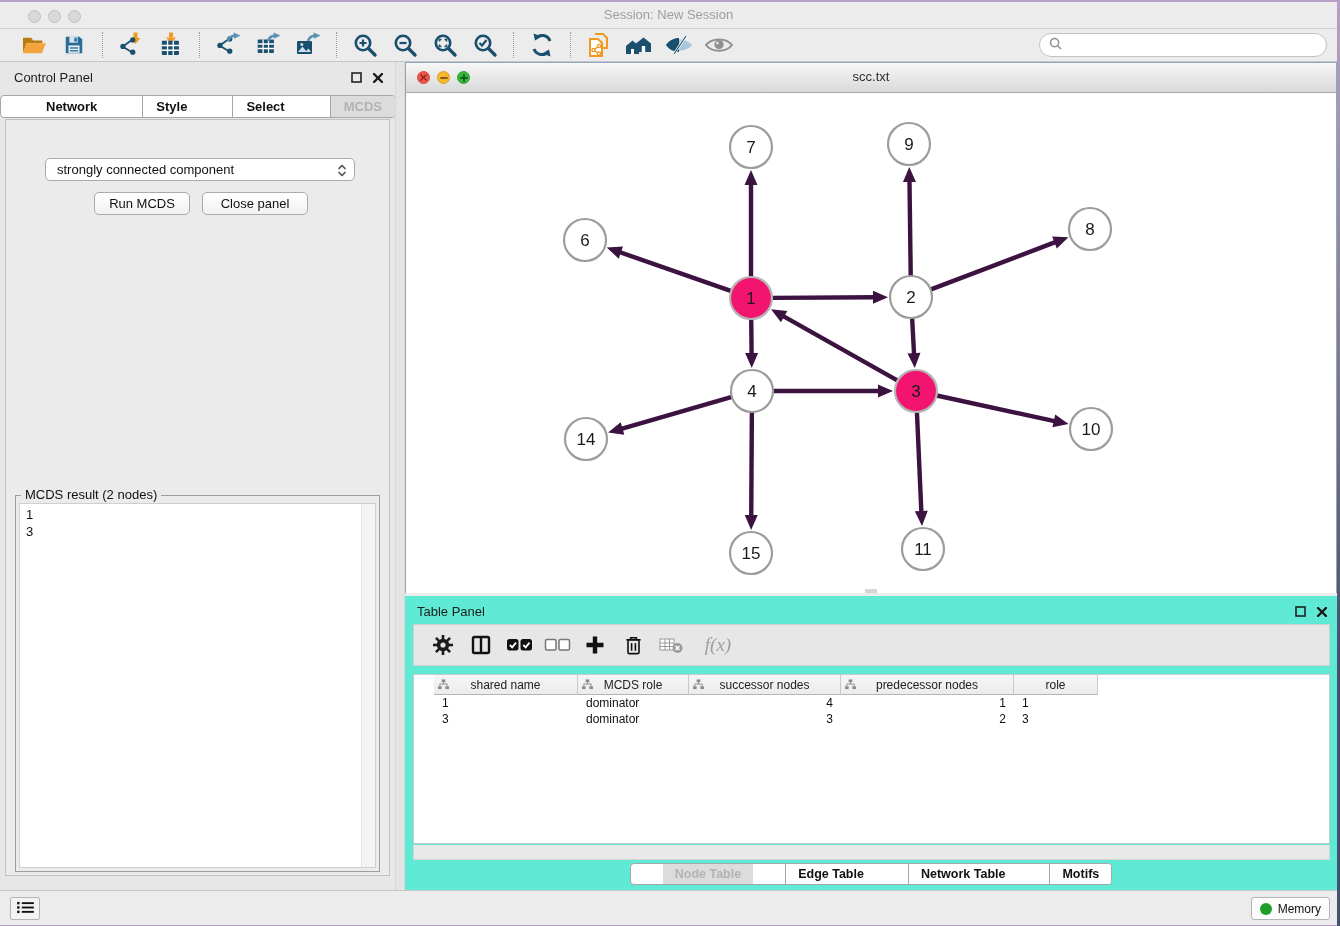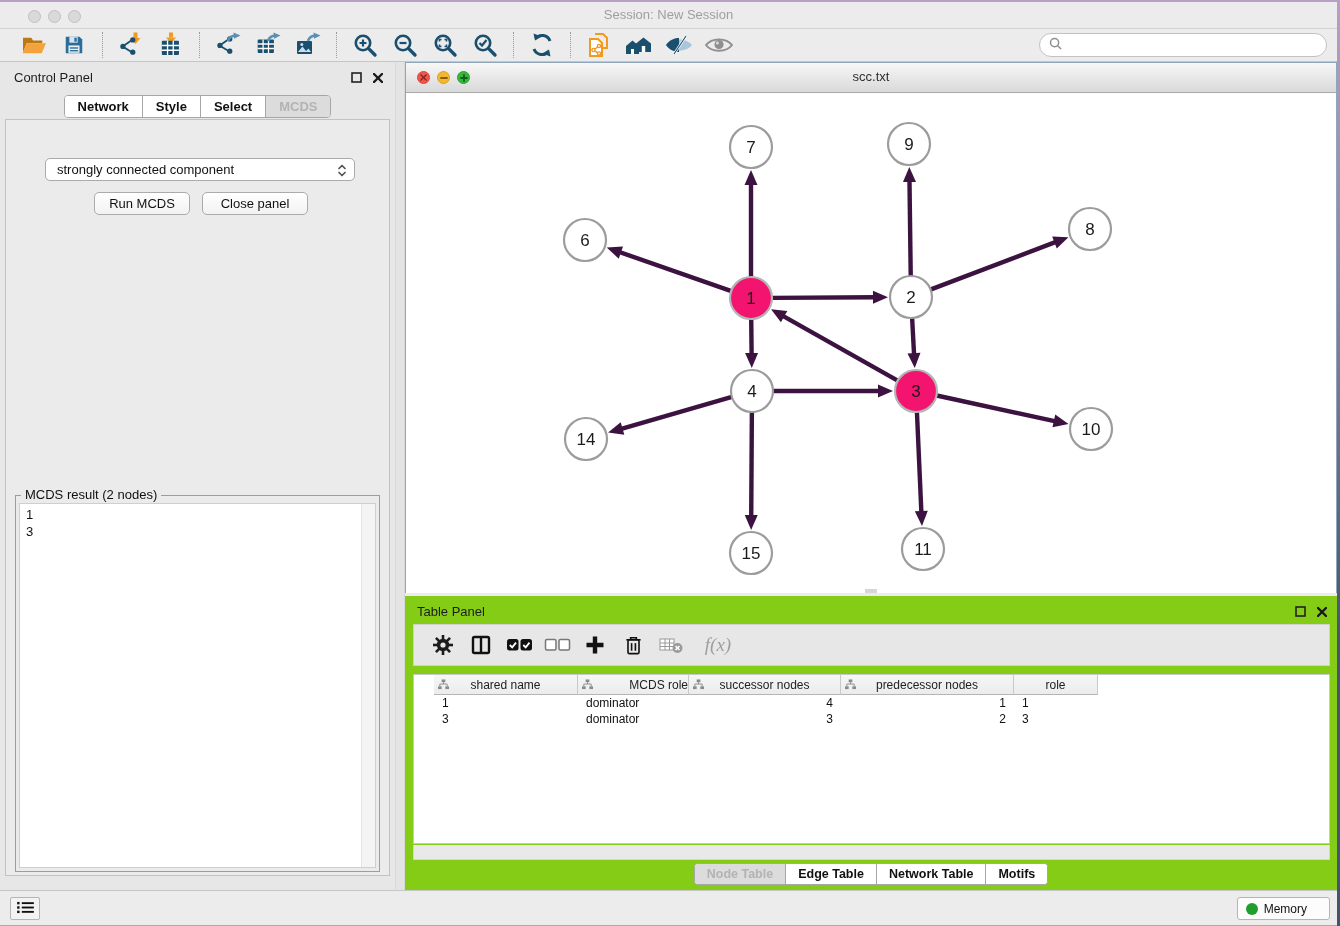--- a/index.html
+++ b/index.html
@@ -22,21 +22,21 @@
   .search{position:absolute;right:10px;top:4px;width:288px;height:24px;border:1px solid #c2c2c2;border-radius:12px;background:#fff;display:flex;align-items:center;padding:0 9px;box-sizing:border-box;gap:6px;}
   .search input{flex:1;border:none;outline:none;background:transparent;font-size:13px;font-family:inherit;}
 
   
   .control-panel{position:absolute;left:0;top:62px;width:395px;height:828px;background:#e7e7e7;}
   .panel-head{position:relative;height:30px;}
   .panel-title{position:absolute;left:14px;top:8px;font-size:13px;color:#1d1d1d;}
   .panel-btn{position:absolute;top:7px;width:17px;height:17px;display:flex;align-items:center;justify-content:center;background:none;border:none;padding:0;}
   .cp-tabs{position:absolute;top:33px;width:100%;text-align:center;}
   .seg{display:inline-flex;border:1px solid #a6a6a6;border-radius:4px;overflow:hidden;background:#fff;}
-  .seg .tab{padding:3px 13px;font-size:13px;font-weight:600;color:#111;background:#fff;border-left:1px solid #a6a6a6;white-space:nowrap;}
+  .seg .tab{padding:3px 13px;font-size:13px;font-weight:600;color:#111;background:#fff;border-left:1px solid #a6a6a6;white-space:nowrap;margin-left:32px;}
   .seg .tab:first-child{border-left:none;}
   .seg .tab.active{background:#dcdcdc;color:#b3b3b3;}
   .cp-body{position:absolute;left:5px;right:5px;top:57px;height:757px;background:#ebebeb;border:1px solid #c2c2c2;box-sizing:border-box;}
   .opt-label{margin-top:17px;text-align:center;font-size:13px;color:#111;}
   .dropdown{position:absolute;left:39px;top:38px;width:310px;height:23px;background:#fff;border:1px solid #ababab;border-radius:5px;box-sizing:border-box;display:flex;align-items:center;padding:0 11px;font-size:13px;color:#111;}
   .dd-stepper{position:absolute;right:7px;top:4px;}
   .cp-btn{position:absolute;top:72px;height:23px;background:linear-gradient(#ffffff,#f2f2f2);border:1px solid #ababab;border-radius:5px;font-size:13px;font-family:inherit;color:#111;box-sizing:border-box;}
   .fieldset{position:absolute;left:9px;right:9px;top:375px;bottom:3px;border:1px solid #9d9d9d;background:#ebebeb;}
   .legend{position:absolute;top:-9px;left:5px;background:#ebebeb;padding:0 4px;font-size:13px;color:#111;}
   .result-area{position:absolute;left:3px;right:3px;top:7px;bottom:3px;background:#fff;border:1px solid #cfcfcf;}
@@ -50,39 +50,39 @@
   .tlight{position:absolute;top:8px;width:13px;height:13px;border-radius:50%;display:flex;align-items:center;justify-content:center;box-sizing:border-box;}
   .tl-red{left:11px;background:#f1564c;border:1px solid #d8453c;}
   .tl-yellow{left:31px;background:#f5b72e;border:1px solid #d8a024;}
   .tl-green{left:51px;background:#37b83c;border:1px solid #2da032;}
   .net-title{line-height:28px;text-align:center;font-size:13px;color:#2e2e2e;}
   .canvas{position:relative;width:930px;height:500px;background:#fff;overflow:hidden;}
   .canvas svg{position:absolute;left:0;top:0;}
   .nub{position:absolute;left:50%;bottom:0;width:12px;height:4px;margin-left:-6px;background:#d6d6d6;}
 
   
-  .table-panel{position:absolute;left:405px;top:596px;width:932px;height:294px;background:#84cc16;}
+  .table-panel{position:absolute;left:405px;top:596px;width:932px;height:294px;background:#5eead4;}
   .tp-toolbar{position:absolute;left:8px;right:7px;top:28px;height:42px;background:#e7e7e7;border:1px solid #d0d0d0;box-sizing:border-box;display:flex;align-items:center;padding-left:10px;}
   .t2btn{width:38px;height:34px;display:flex;align-items:center;justify-content:center;border:none;background:none;padding:0;}
   .fx{font-family:"Liberation Serif",serif;font-style:italic;font-size:19px;color:#9e9e9e;margin-left:18px;}
   .tp-table{position:absolute;left:8px;right:7px;top:78px;bottom:46px;background:#fff;border:1px solid #c9c9c9;box-sizing:border-box;overflow:hidden;padding-left:20px;}
   .thead{display:flex;height:20px;font-size:12px;color:#222;}
   .hcell{position:relative;display:flex;align-items:center;justify-content:center;background:linear-gradient(#f6f6f6,#ececec);border-right:1px solid #c9c9c9;border-bottom:1px solid #b5b5b5;box-sizing:border-box;}
   .hcell .sorticon{position:absolute;left:4px;top:4px;}
   .hfill{flex:1;background:#fff;}
   .trow{display:flex;height:16px;font-size:12px;color:#111;align-items:center;}
   .tcell{box-sizing:border-box;padding:0 8px;white-space:nowrap;overflow:hidden;}
   .tp-hscroll{position:absolute;left:8px;right:7px;bottom:30px;height:15px;background:#e9e9e9;border:1px solid #d4d4d4;border-top:none;box-sizing:border-box;}
   .tp-tabs{position:absolute;left:0;right:0;bottom:5px;text-align:center;}
   .tp-tabs .tab{font-size:12.5px;padding:3px 12px;}
 
   
   .statusbar{position:absolute;left:0;top:890px;width:1337px;height:34px;background:#ececec;border-top:1px solid #c6c6c6;}
   .sb-left-btn{position:absolute;left:10px;top:6px;width:30px;height:23px;background:#f3f3f3;border:1px solid #b5b5b5;border-radius:2px;display:flex;align-items:center;justify-content:center;}
-  .memory-btn{position:absolute;right:7px;top:6px;height:23px;padding:0 22px 0 8px;background:#fcfcfc;border:1px solid #b5b5b5;border-radius:3px;display:flex;align-items:center;gap:6px;font-size:12px;color:#111;font-family:inherit;}
+  .memory-btn{position:absolute;right:7px;top:6px;height:23px;padding:0 8px 0 8px;background:#fcfcfc;border:1px solid #b5b5b5;border-radius:3px;display:flex;align-items:center;gap:6px;font-size:12px;color:#111;font-family:inherit;}
   .mem-dot{width:12px;height:12px;border-radius:50%;background:#1f9e2e;}
 </style>
 </head>
 <body>
 
 <div class="stage">
   <div class="frame-top"></div>
   <div class="frame-right"></div>
   <div class="frame-bottom"></div>
 
@@ -563,21 +563,21 @@
       <div class="thead" id="t-hdr">
           <div class="hcell" style="width: 144px;">
             <span class="sorticon"><svg width="11" height="11" viewBox="0 0 12 12">
                 <path d="M6 3.5v2M2 8V5.5h8V8" stroke="#8a8a8a" fill="none"></path>
                 <rect x="4" y="0.5" width="4" height="3" fill="#8a8a8a"></rect>
                 <rect x="0" y="8" width="4" height="3" fill="#8a8a8a"></rect>
                 <rect x="8" y="8" width="4" height="3" fill="#8a8a8a"></rect>
               </svg></span>
             <span>shared name</span>
           </div>
-          <div class="hcell" style="width: 111px; justify-content: flex-end;">
+          <div class="hcell" style="width: 111px;">
             <span class="sorticon"><svg width="11" height="11" viewBox="0 0 12 12">
                 <path d="M6 3.5v2M2 8V5.5h8V8" stroke="#8a8a8a" fill="none"></path>
                 <rect x="4" y="0.5" width="4" height="3" fill="#8a8a8a"></rect>
                 <rect x="0" y="8" width="4" height="3" fill="#8a8a8a"></rect>
                 <rect x="8" y="8" width="4" height="3" fill="#8a8a8a"></rect>
               </svg></span>
             <span>MCDS role</span>
           </div>
           <div class="hcell" style="width: 152px;">
             <span class="sorticon"><svg width="11" height="11" viewBox="0 0 12 12">

